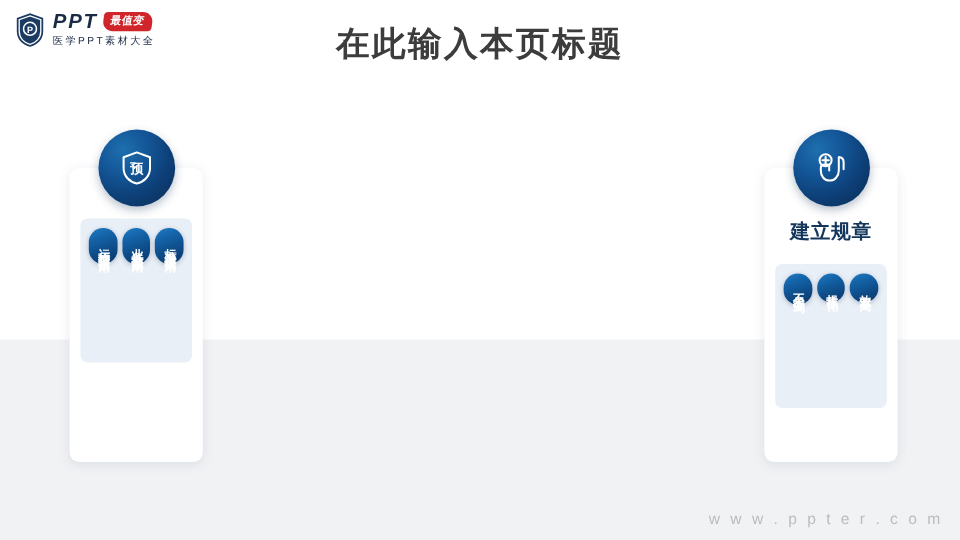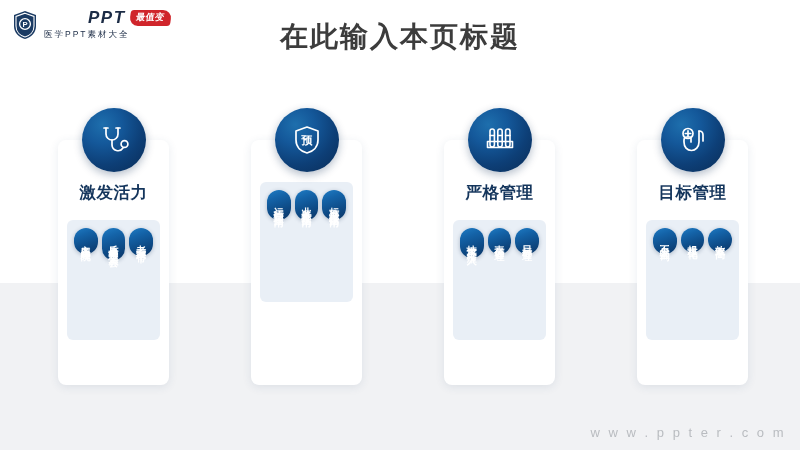--- a/index.html
+++ b/index.html
@@ -34,21 +34,20 @@
   }
   .logo-shield { width: 26px; height: 30px; display: block; }
   .logo-text { display: flex; flex-direction: column; gap: 1px; }
   .logo-row1 { display: flex; align-items: center; gap: 4px; }
   .logo-ppt {
     font-size: 17px; font-weight: bold;
     color: #1b2b45;
     letter-spacing: 1.5px;
     font-family: "Liberation Sans", sans-serif;
     font-style: italic;
-    margin-left: 44px;
   }
   .logo-badge {
     background: #d0252b;
     color: #ffffff;
     font-size: 9px;
     font-weight: bold;
     padding: 1px 6px 2px 6px;
     border-radius: 3px 9px 3px 9px;
     letter-spacing: 0.5px;
     white-space: nowrap;
@@ -181,42 +180,20 @@
         <div class="logo-badge">最值变</div>
       </div>
       <div class="logo-sub">医学PPT素材大全</div>
     </div>
   </div>
 
   <div class="page-title">在此输入本页标题</div>
 
   <div class="cards">
 
-    <div class="card">
-      <div class="icon-circle">
-        <svg width="36" height="36" viewBox="0 0 36 36" fill="none" stroke="#ffffff" stroke-width="1.7" stroke-linecap="round" stroke-linejoin="round">
-          <path d="M10 6 v6 a6 6 0 0 0 12 0 V6"></path>
-          <path d="M8 6 h4 M20 6 h4"></path>
-          <path d="M16 18 v5 a6 6 0 0 0 11 3"></path>
-          <circle cx="28.5" cy="22" r="3.4"></circle>
-        </svg>
-      </div>
-      <div class="card-title">激发活力</div>
-      <div class="pill-panel">
-        <div class="pill">
-            <span>主题建院</span>
-          </div>
-        <div class="pill">
-            <span>质量管理委员会</span>
-          </div>
-        <div class="pill">
-            <span>老专家帮带</span>
-          </div>
-      </div>
-    </div>
 
     <div class="card">
       <div class="icon-circle">
         <svg width="36" height="36" viewBox="0 0 36 36" fill="none" stroke="#ffffff" stroke-width="1.7" stroke-linejoin="round">
           <path d="M18 5 L29 9 v9 c0 7-5 11.5-11 13-6-1.5-11-6-11-13V9 Z"></path>
           <text x="18" y="22" font-size="11" font-weight="bold" fill="#ffffff" stroke="none" text-anchor="middle" font-family="Liberation Sans, sans-serif">预</text>
         </svg>
       </div>
       <div class="pill-panel">
         <div class="pill">
@@ -224,56 +201,33 @@
           </div>
         <div class="pill">
             <span>业务标准指南</span>
           </div>
         <div class="pill">
             <span>标准考核指南</span>
           </div>
       </div>
     </div>
 
-    <div class="card">
-      <div class="icon-circle">
-        <svg width="36" height="36" viewBox="0 0 36 36" fill="none" stroke="#ffffff" stroke-width="1.6" stroke-linecap="round" stroke-linejoin="round">
-          <rect x="8" y="7" width="4.4" height="18" rx="2.2"></rect>
-          <rect x="15.8" y="7" width="4.4" height="18" rx="2.2"></rect>
-          <rect x="23.6" y="7" width="4.4" height="18" rx="2.2"></rect>
-          <path d="M8 13.5 h4.4 M15.8 13.5 h4.4 M23.6 13.5 h4.4"></path>
-          <path d="M5.5 19.5 h25 v6 h-25 z"></path>
-        </svg>
-      </div>
-      <div class="card-title">严格管理</div>
-      <div class="pill-panel">
-        <div class="pill">
-            <span>技术严格准入</span>
-          </div>
-        <div class="pill">
-            <span>责任管理</span>
-          </div>
-        <div class="pill">
-            <span>目标管理</span>
-          </div>
-      </div>
-    </div>
 
 
     <div class="card">
       <div class="icon-circle">
         <svg width="36" height="36" viewBox="0 0 36 36" fill="none" stroke="#ffffff" stroke-width="1.7" stroke-linecap="round" stroke-linejoin="round">
           <path d="M24 9 v11 c0 5-3.5 8.5-7.5 8.5 -4.5 0-7.5-3.5-7.5-8.5 v-2 c0-2 1.5-3 3-3 h3"></path>
           <path d="M24 9 c2.5 0 4 1.6 4 4 v6"></path>
           <path d="M16 15 v5"></path>
           <circle cx="13" cy="11.5" r="5"></circle>
           <path d="M13 8.8 v5.4 M10.3 11.5 h5.4"></path>
         </svg>
       </div>
-      <div class="card-title">目标管理</div>
+      <div class="card-title">建立规章</div>
       <div class="pill-panel">
         <div class="pill">
             <span>不易查询</span>
           </div>
         <div class="pill">
             <span>规范化</span>
           </div>
         <div class="pill">
             <span>效率高</span>
           </div>

